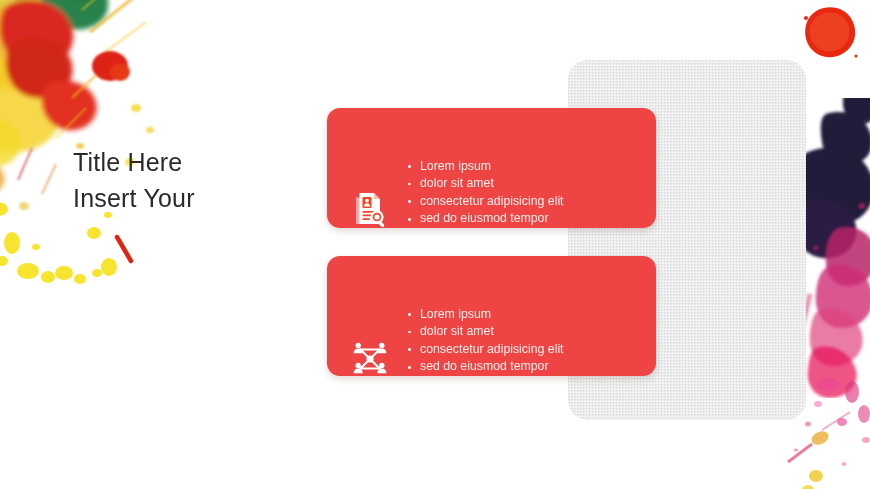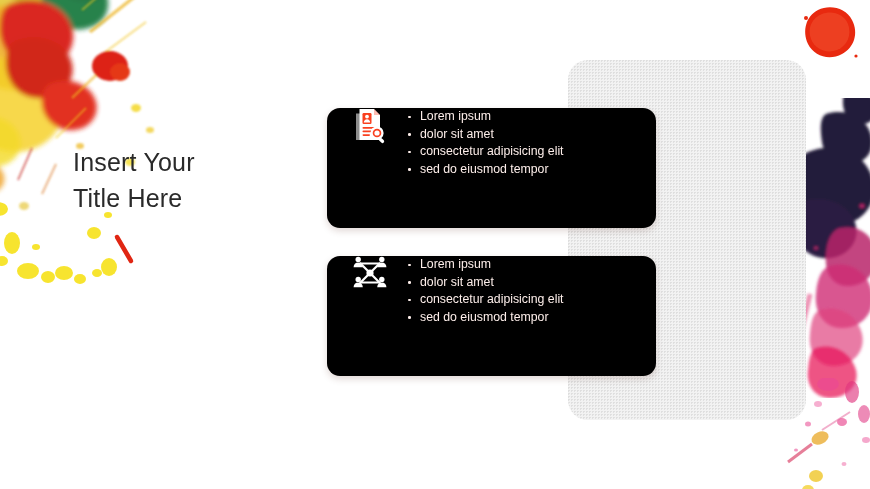--- a/index.html
+++ b/index.html
@@ -95,25 +95,25 @@
     top: 256px;
     width: 195px;
     font-size: 13px;
     line-height: 18.5px;
     color: #2f2f2f;
   }
 
   
   .card {
     position: absolute;
-    background: #000000;
+    background: #ef4444;
     border-radius: 13px;
     box-shadow: 0 3px 7px rgba(90, 40, 25, .18);
     display: flex;
-    align-items: flex-start;
+    align-items: flex-end;
   }
   #card-1 { left: 327px; top: 108px; width: 329px; height: 120px; }
   #card-2 { left: 327px; top: 256px; width: 329px; height: 120px; }
 
   .card-icon {
     width: 78px;
     min-width: 78px;
     display: flex;
     align-items: center;
     justify-content: center;
@@ -263,22 +263,22 @@
       <path d="M10 84 L34 66" stroke="#d9355e" stroke-width="3" opacity=".7" fill="none"></path>
       <path d="M44 52 L72 34" stroke="#e24e8d" stroke-width="2" opacity=".5" fill="none"></path>
       <ellipse cx="18" cy="72" rx="2" ry="1.6" fill="#e8418c" opacity=".6"></ellipse>
       <ellipse cx="66" cy="86" rx="2.5" ry="2" fill="#ec5fa0" opacity=".55"></ellipse>
     </g>
   </svg>
 
   <div id="dot-panel"></div>
 
   <div id="headline">
+    <span class="hl-line">Title Here</span>
     <span class="hl-line">Insert Your</span>
-    <span class="hl-line">Title Here</span>
   </div>
 
 
   <div class="card" id="card-1">
     <div class="card-icon">
       <svg width="32" height="36" viewBox="0 0 32 36" fill="none">
 
         <path d="M2 5.5 h16.5 l5.5 5.5 v21 h-22 z" fill="#ffffff" opacity=".55"></path>
 
         <path d="M5.5 1 h14.5 l6 6 v25 h-20.5 z" fill="#ffffff"></path>

